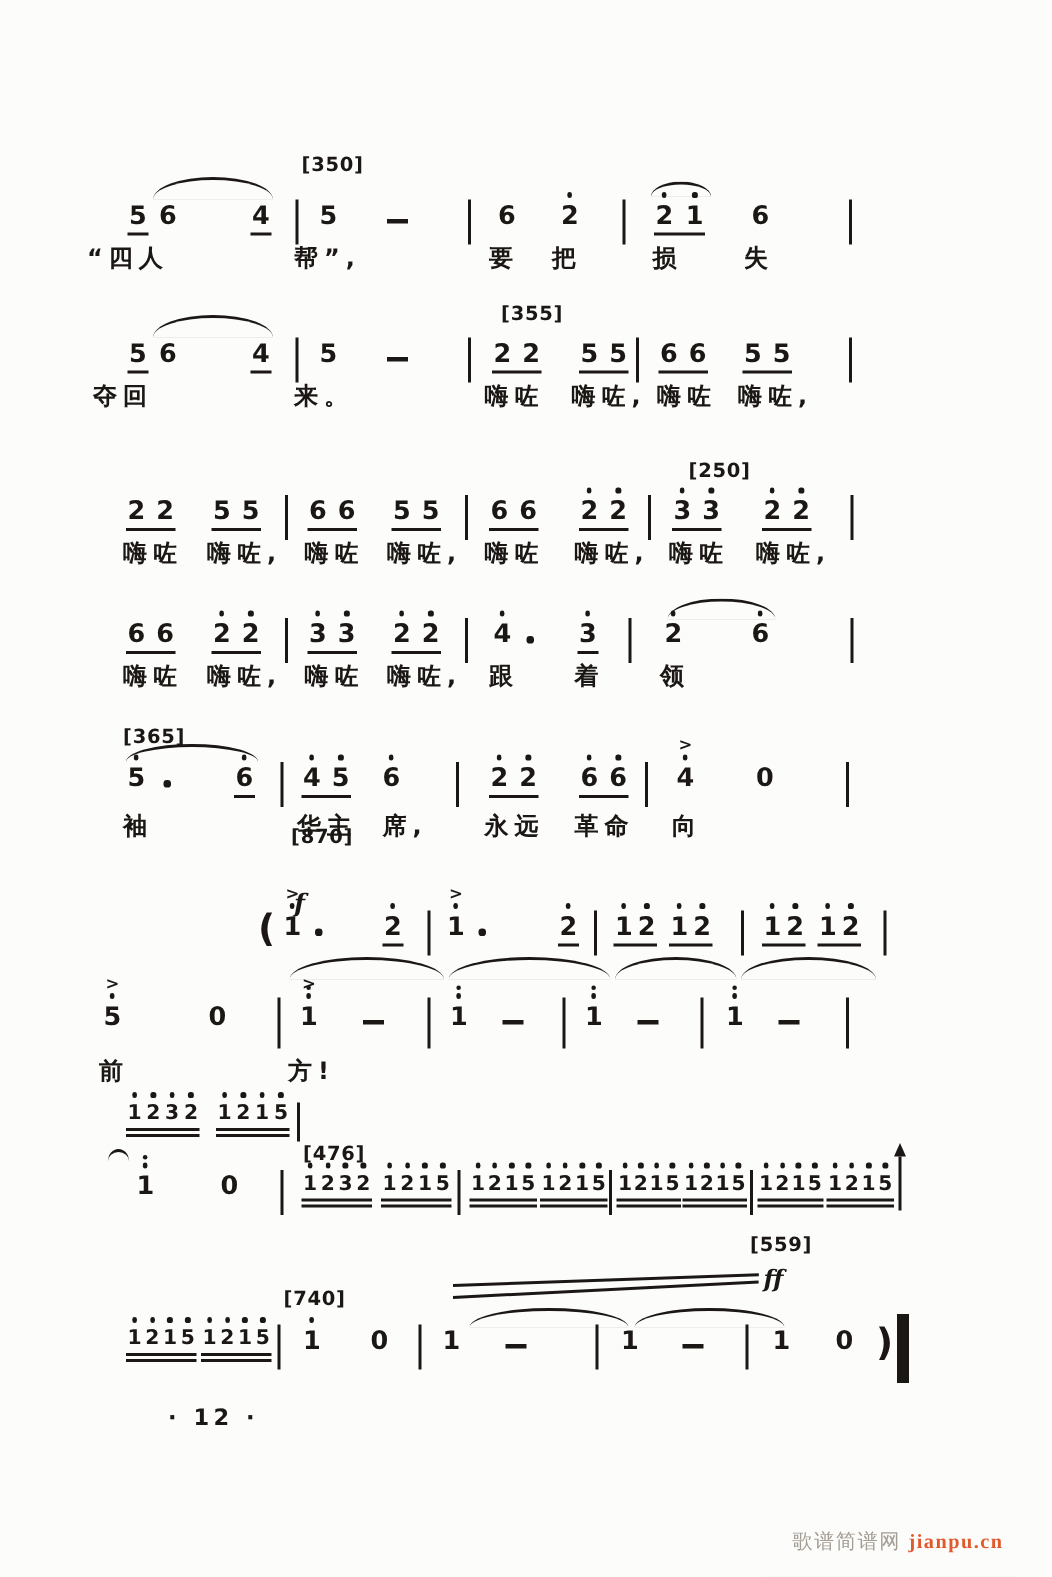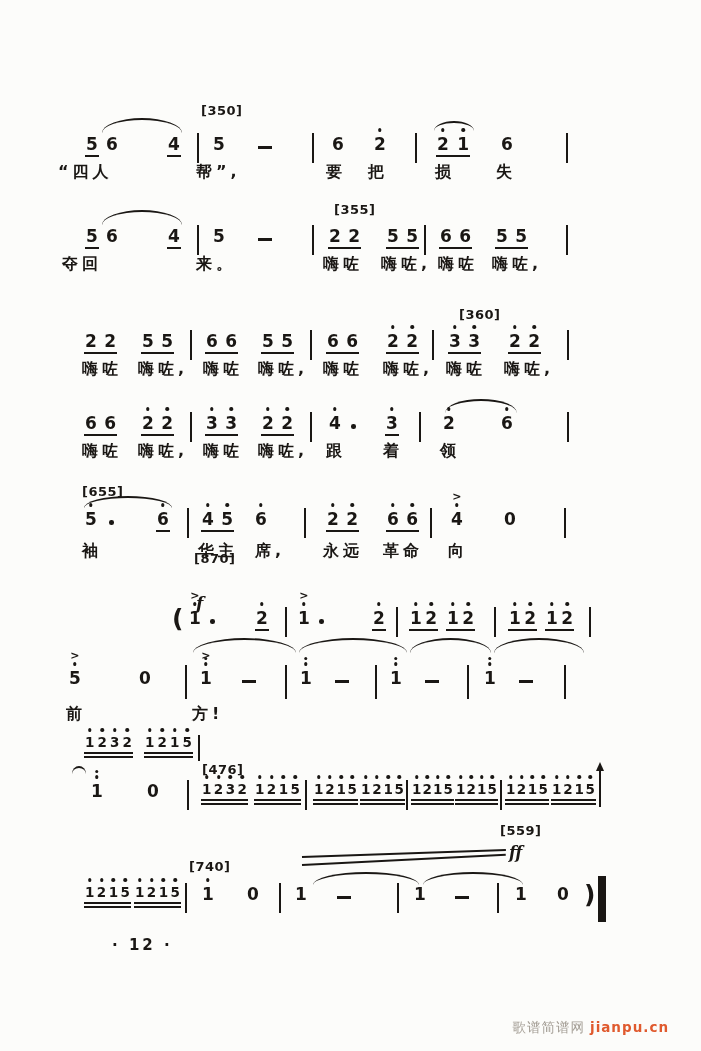--- a/index.html
+++ b/index.html
@@ -89,22 +89,22 @@
   #watermark .wm-site{font-weight:normal;}
   #watermark .wm-url{font-weight:bold;margin-left:5px;}
 </style>
 </head>
 <body>
 
 <div id="score-page" style="--ink: #1a1714; background: rgb(252, 252, 250);">
   <div id="score">
       <div class="reh" style="left: 201px; top: 104px;">[350]</div>
       <div class="reh" style="left: 334px; top: 203px;">[355]</div>
-      <div class="reh" style="left: 459px; top: 308px;">[360]</div>
-      <div class="reh" style="left: 82px; top: 485px;">[655]</div>
+      <div class="reh" style="left: 459px; top: 308px;">[250]</div>
+      <div class="reh" style="left: 82px; top: 485px;">[365]</div>
       <div class="reh" style="left: 194px; top: 552px;">[870]</div>
       <div class="reh" style="left: 202px; top: 763px;">[476]</div>
       <div class="reh" style="left: 189px; top: 860px;">[740]</div>
       <div class="reh" style="left: 500px; top: 824px;">[559]</div>
       <div class="dyn" style="left: 196px; top: 595px; font-size: 17px;">f</div>
       <div class="dyn" style="left: 509px; top: 845px; font-size: 16px;">ff</div>
       <div class="tok n1 u1" style="left: 86px; top: 136px;">
         <div class="col">
           <span class="ch">5</span>
         </div>
@@ -860,15 +860,15 @@
       <div class="arc" style="left: 410px; top: 638px; width: 81px; height: 13px;"></div>
       <div class="arc" style="left: 494px; top: 638px; width: 90px; height: 13px;"></div>
       <div class="arc" style="left: 72px; top: 766px; width: 14px; height: 6px;"></div>
       <div class="arc" style="left: 313px; top: 872px; width: 106px; height: 11px;"></div>
       <div class="arc" style="left: 423px; top: 872px; width: 100px; height: 11px;"></div>
       <div class="wline" style="left: 302px; top: 856px; width: 204px; transform: rotate(-2deg);"></div>
       <div class="wline" style="left: 302px; top: 864px; width: 204px; transform: rotate(-2.9deg);"></div>
     </div>
   <div id="page-number">· 12 ·</div>
   <div id="watermark">
-    <span class="wm-site" style="color: rgb(163, 157, 148);">歌谱简谱网</span><span class="wm-url" style="color: rgb(224, 90, 46);">jianpu.cn</span>
+    <span class="wm-site" style="color: rgb(163, 157, 148);">歌谱简谱网</span><span class="wm-url" style="color: rgb(224, 90, 46); font-family: Liberation Serif, serif;">jianpu.cn</span>
   </div>
 </div>
 
 </body></html>

